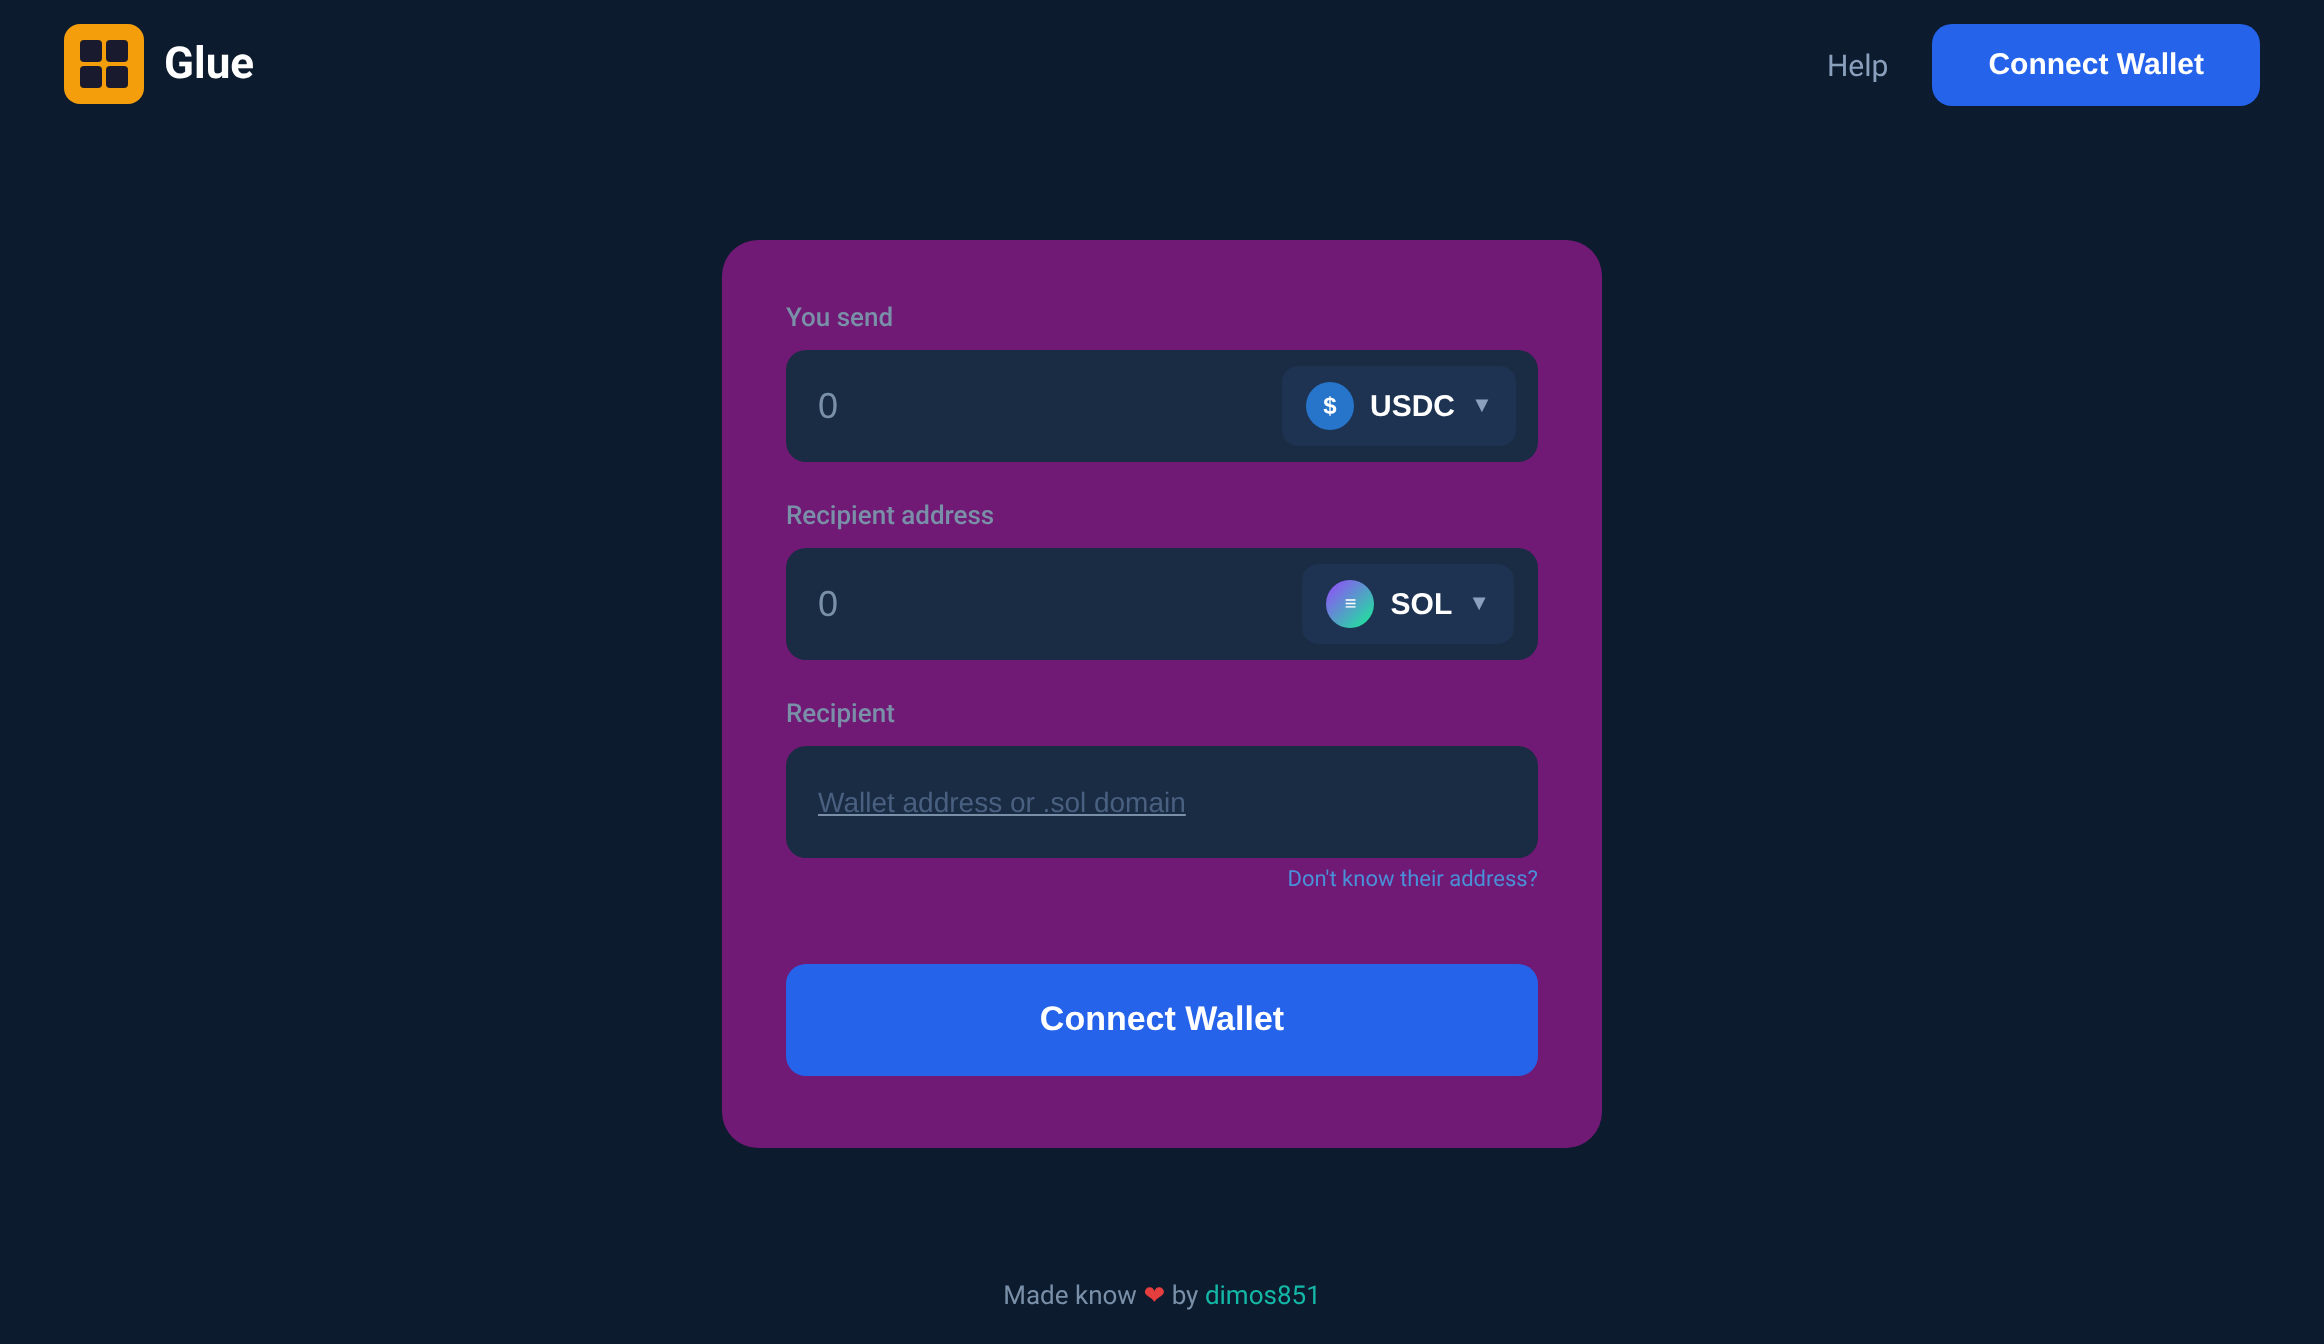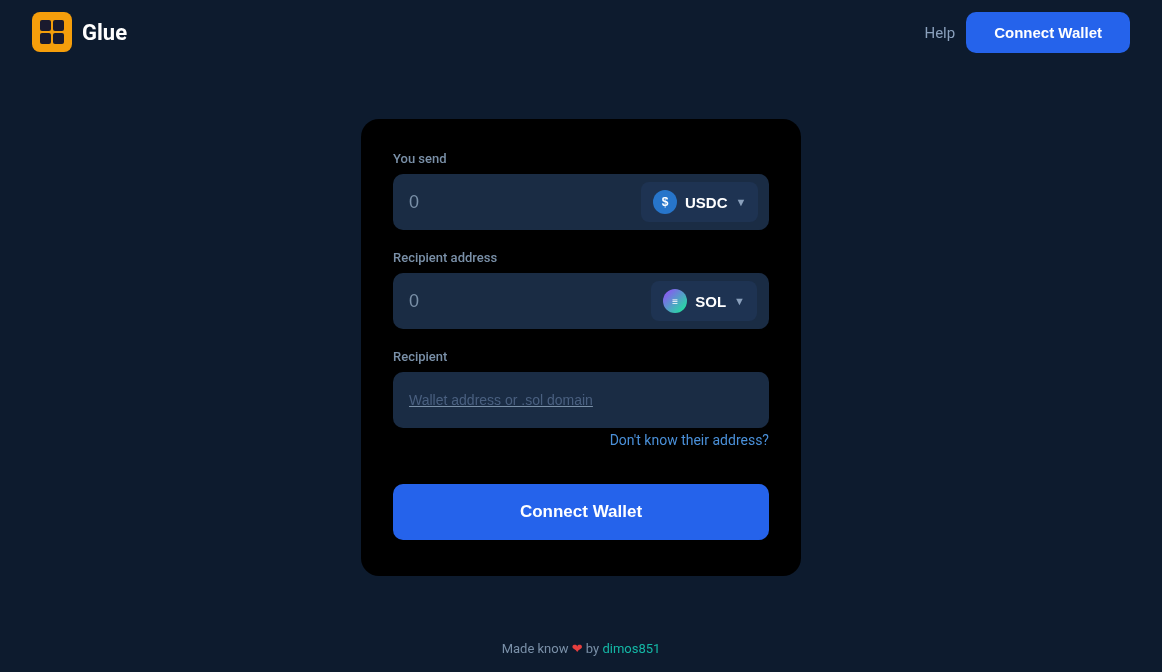--- a/index.html
+++ b/index.html
@@ -41,21 +41,21 @@
 
     .logo-text {
       font-size: 22px;
       font-weight: 700;
       color: #ffffff;
     }
 
     .header-nav {
       display: flex;
       align-items: center;
-      gap: 11px;
+      gap: 22px;
     }
 
     .help-link {
       color: #8aa0bc;
       font-size: 15px;
       text-decoration: none;
       cursor: pointer;
     }
 
     .connect-wallet-btn-header {
@@ -73,21 +73,21 @@
     
     main {
       flex: 1;
       display: flex;
       flex-direction: column;
       align-items: center;
       justify-content: center;
     }
 
     .card {
-      background-color: #000000;
+      background-color: #701a75;
       border-radius: 18px;
       padding: 32px 32px 36px;
       width: 440px;
     }
 
     .field-group {
       margin-bottom: 20px;
     }
 
     .field-label {
@@ -173,21 +173,21 @@
     }
 
     .recipient-input::placeholder {
       color: #4a6080;
     }
 
     .dont-know-link {
       display: block;
       text-align: right;
       color: #4a90d9;
-      font-size: 14px;
+      font-size: 11px;
       margin-top: 4px;
       cursor: pointer;
       text-decoration: none;
     }
 
     .connect-wallet-btn-main {
       width: 100%;
       background-color: #2563eb;
       color: #ffffff;
       border: none;

